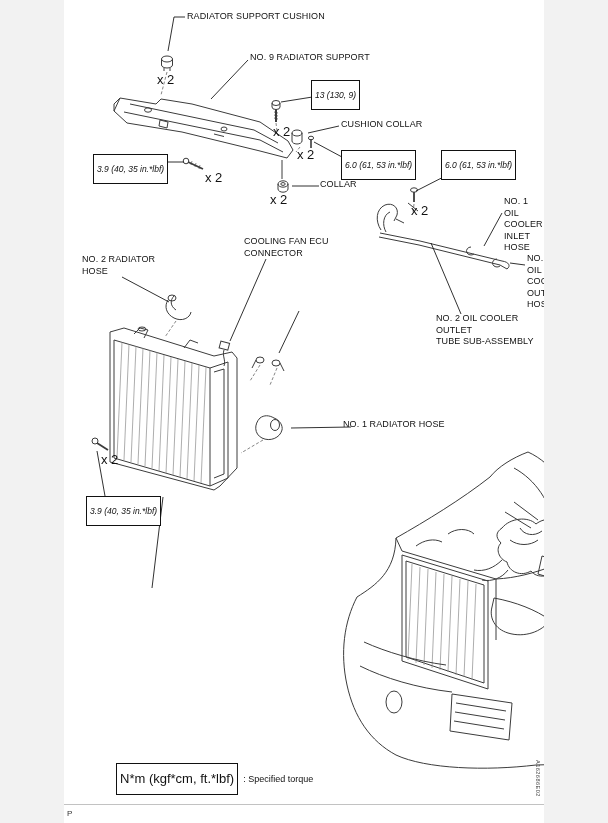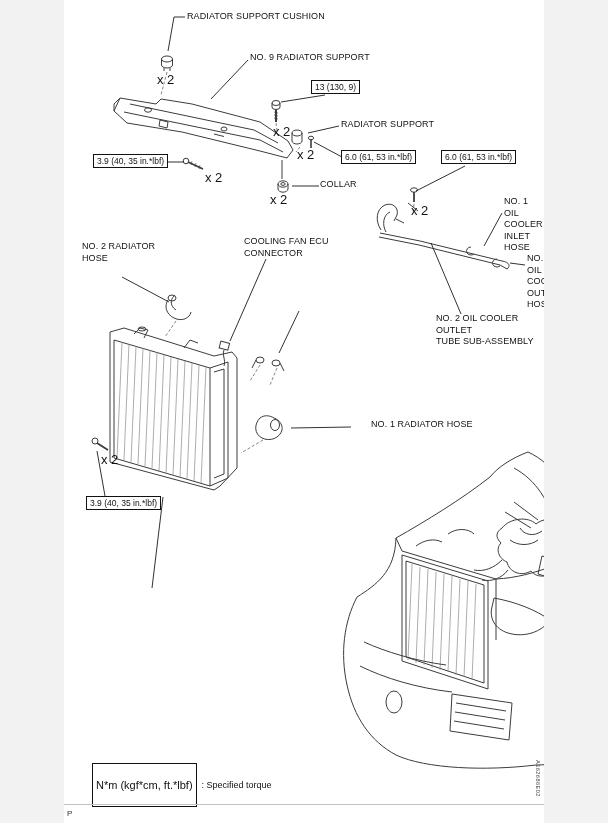--- a/index.html
+++ b/index.html
@@ -9,28 +9,28 @@
     background:#ffffff; overflow:hidden;
     font-family:"Liberation Sans", sans-serif; color:#111;
   }
   .art { position:absolute; left:0; top:0; }
   .label {
     position:absolute; font-size:9px; line-height:11.5px;
     color:#111; white-space:pre-line; letter-spacing:.1px;
   }
   .tbox {
     position:absolute; font-size:8.5px; line-height:10px; color:#111;
-    border:1px solid #111; background:#fff; padding:1px 3px; white-space:nowrap;
+    border:1px solid #111; background:#fff; padding:9px 3px; white-space:nowrap;font-style:italic;
   }
   .qty { position:absolute; font-size:13px; color:#111; white-space:nowrap; }
   .legend {
     position:absolute; left:28px; top:763px; display:flex; align-items:center;
     gap:5px; font-size:9px; color:#111;
   }
-  .legend .unit-box { border:1px solid #111; background:#fff; padding:16px 3px; font-size:11px; line-height:10px; }
+  .legend .unit-box { border:1px solid #111; background:#fff; padding:10px 3px; font-size:13px; line-height:10px;margin-left:24px; }
   .footer-rule { position:absolute; left:0; right:0; top:804px; border-top:1px solid #c2c2c2; }
   .page-marker { position:absolute; left:3px; top:809px; font-size:8px; color:#333; }
   .figure-code {
     position:absolute; right:3px; top:760px; font-size:5.5px; color:#444;
     writing-mode:vertical-rl; letter-spacing:.5px;
   }
 </style>
 </head>
 <body>
 
@@ -179,33 +179,33 @@
       <path d="M350,204 L349,213"></path>
       <path d="M112,321 L101,337"></path>
       <path d="M196,365 L186,381"></path>
       <path d="M213,368 L206,385"></path>
       <path d="M199,440 L177,453"></path>
     </g>
   </svg>
 
   <div class="label" style="left:123px;top:11px">RADIATOR SUPPORT CUSHION</div>
   <div class="label" style="left:186px;top:52px">NO. 9 RADIATOR SUPPORT</div>
-  <div class="label" style="left:277px;top:119px">RADIATOR SUPPORT</div>
+  <div class="label" style="left:277px;top:119px">CUSHION COLLAR</div>
   <div class="label" style="left:256px;top:179px">COLLAR</div>
   <div class="label" style="left:440px;top:196px">NO. 1 OIL COOLER
 INLET HOSE</div>
   <div class="label" style="left:463px;top:253px">NO. 1 OIL COOLER
 OUTLET HOSE</div>
   <div class="label" style="left:372px;top:313px">NO. 2 OIL COOLER OUTLET
 TUBE SUB-ASSEMBLY</div>
   <div class="label" style="left:180px;top:236px">COOLING FAN ECU
 CONNECTOR</div>
-  <div class="label" style="left:18px;top:241px">NO. 2 RADIATOR
+  <div class="label" style="left:18px;top:254px">NO. 2 RADIATOR
 HOSE</div>
-  <div class="label" style="left:307px;top:419px">NO. 1 RADIATOR HOSE</div>
+  <div class="label" style="left:279px;top:419px">NO. 1 RADIATOR HOSE</div>
 
   <div class="tbox" style="left:247px;top:80px">13 (130, 9)</div>
   <div class="tbox" style="left:277px;top:150px">6.0 (61, 53 in.*lbf)</div>
   <div class="tbox" style="left:377px;top:150px">6.0 (61, 53 in.*lbf)</div>
   <div class="tbox" style="left:29px;top:154px">3.9 (40, 35 in.*lbf)</div>
   <div class="tbox" style="left:22px;top:496px">3.9 (40, 35 in.*lbf)</div>
 
   <div class="qty" style="left:93px;top:72px">x 2</div>
   <div class="qty" style="left:209px;top:124px">x 2</div>
   <div class="qty" style="left:233px;top:147px">x 2</div>

